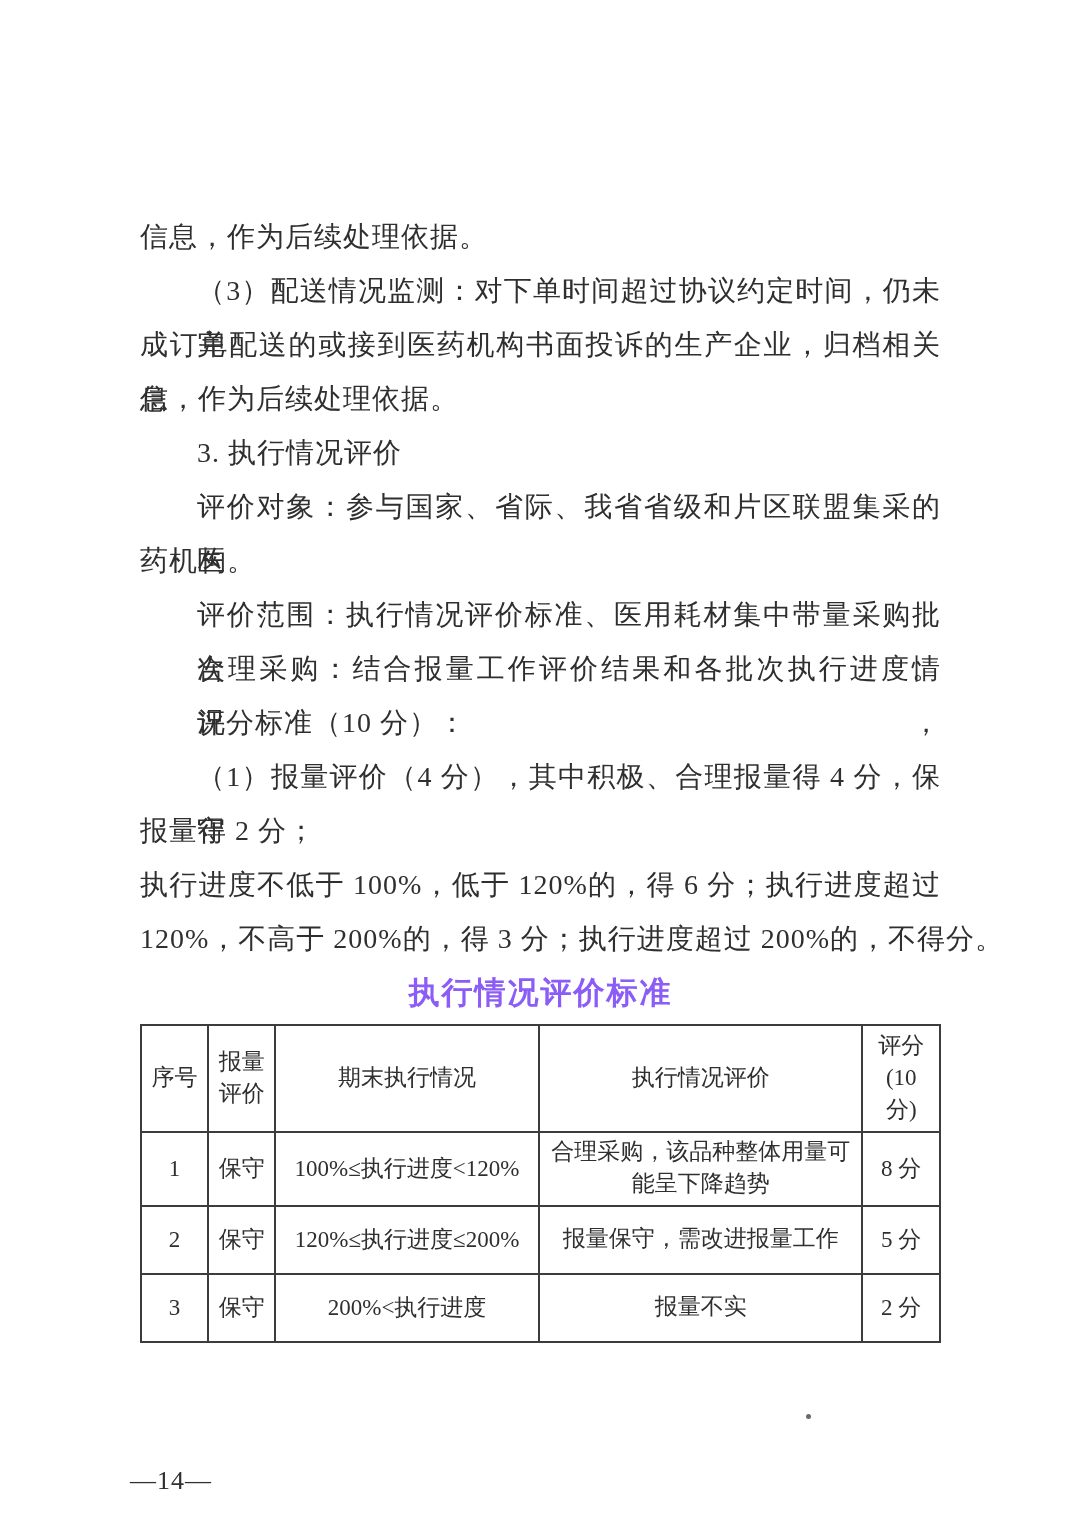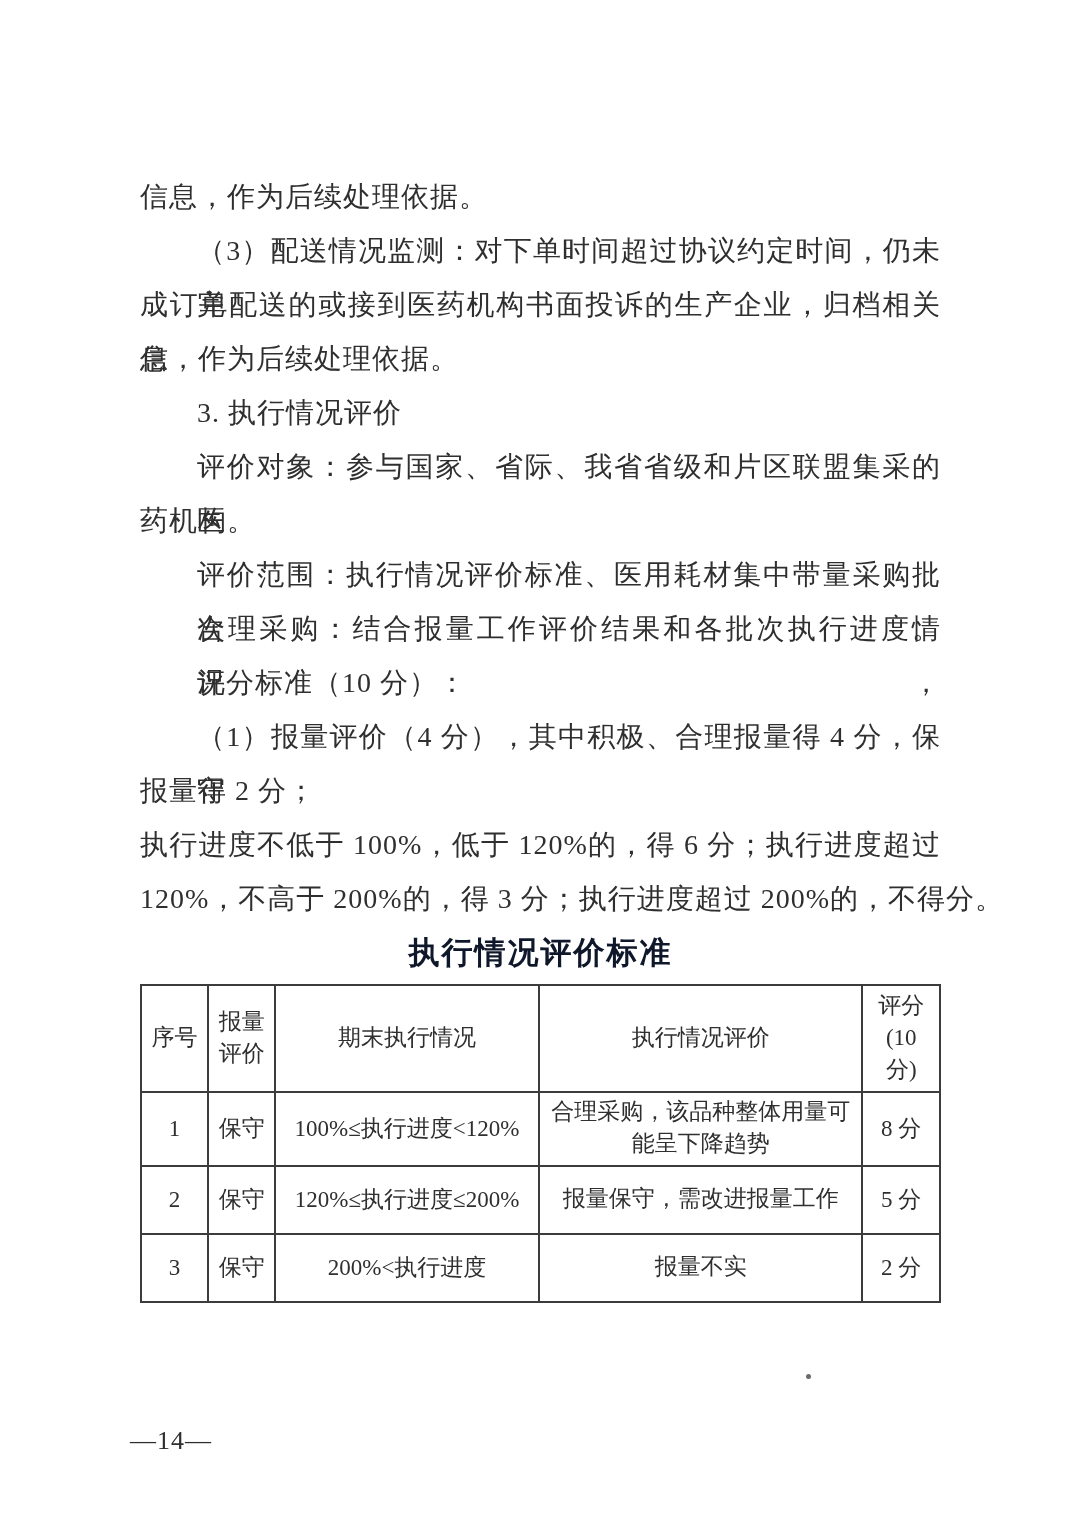--- a/index.html
+++ b/index.html
@@ -7,20 +7,21 @@
     width: 1080px; height: 1527px;
     background: #ffffff;
     font-family: "Liberation Serif", "DejaVu Serif", serif;
     color: #2f2f2f;
     position: relative;
     overflow: hidden;
   }
   .page {
     position: absolute; inset: 0;
     background: #ffffff;
+    margin-top: 40px;
   }
   .content {
     position: absolute;
     left: 140px;
     top: 170px;
     width: 801px;
   }
   .line {
     font-size: 28px;
     height: 54px;
@@ -34,21 +35,21 @@
     text-align-last: justify;
   }
   .line.indent { padding-left: 57px; }
   .table-title {
     margin: 6px 0 10px 0;
     font-family: "Liberation Sans", "DejaVu Sans", sans-serif;
     font-weight: bold;
     font-size: 31px;
     text-align: center;
     letter-spacing: 2px;
-    color: #0f172a;
+    color: #8b5cf6;
   }
   table.eval {
     width: 100%;
     border-collapse: collapse;
     table-layout: fixed;
     font-size: 23px;
     color: #2f2f2f;
   }
   table.eval th, table.eval td {
     border: 2px solid #3c3c3c;

